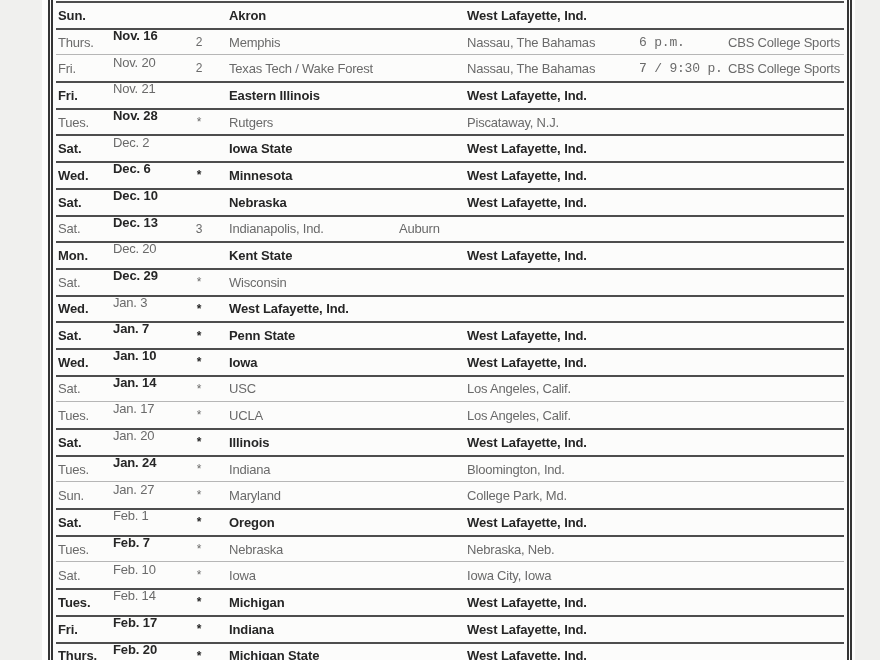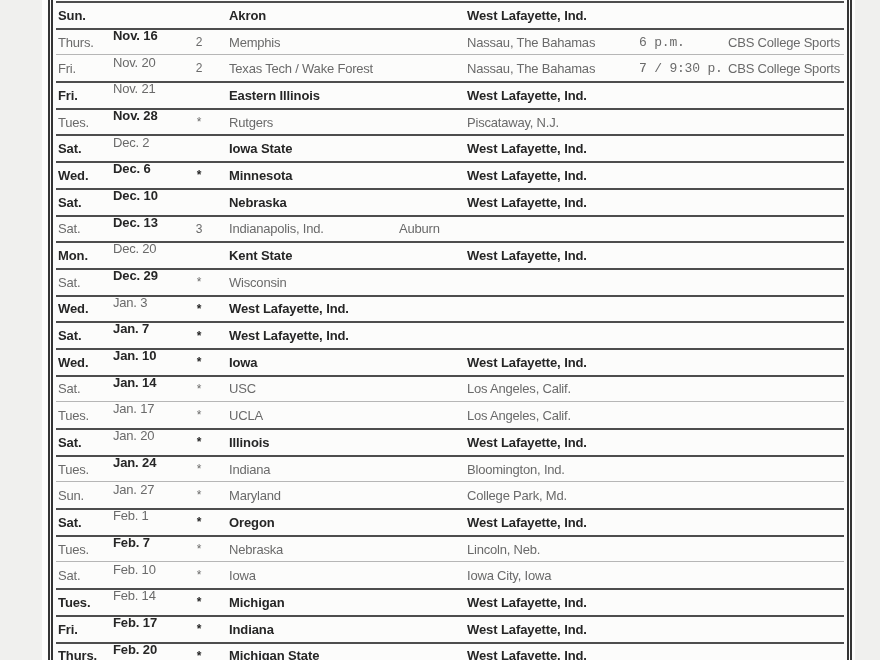--- a/index.html
+++ b/index.html
@@ -162,20 +162,21 @@
     <div class="cell c-date">Jan. 7</div>
     <div class="cell c-note">*</div>
     <div class="cell c-location">West Lafayette, Ind.</div>
     <div class="cell c-time"></div>
     <div class="cell c-tv"></div>
   </div>
         <div class="row home sep-dark">
     <div class="cell c-day">Sat.</div>
     <div class="cell c-date">Jan. 10</div>
     <div class="cell c-note">*</div>
+    <div class="cell c-opponent">Penn State</div>
     <div class="cell c-location">West Lafayette, Ind.</div>
     <div class="cell c-time"></div>
     <div class="cell c-tv"></div>
   </div>
         <div class="row home sep-dark">
     <div class="cell c-day">Wed.</div>
     <div class="cell c-date">Jan. 14</div>
     <div class="cell c-note">*</div>
     <div class="cell c-opponent">Iowa</div>
     <div class="cell c-location">West Lafayette, Ind.</div>
@@ -234,21 +235,21 @@
     <div class="cell c-opponent">Oregon</div>
     <div class="cell c-location">West Lafayette, Ind.</div>
     <div class="cell c-time"></div>
     <div class="cell c-tv"></div>
   </div>
         <div class="row away sep-dark">
     <div class="cell c-day">Tues.</div>
     <div class="cell c-date">Feb. 10</div>
     <div class="cell c-note">*</div>
     <div class="cell c-opponent">Nebraska</div>
-    <div class="cell c-location">Lincoln, Neb.</div>
+    <div class="cell c-location">Nebraska, Neb.</div>
     <div class="cell c-time"></div>
     <div class="cell c-tv"></div>
   </div>
         <div class="row away sep-light">
     <div class="cell c-day">Sat.</div>
     <div class="cell c-date">Feb. 14</div>
     <div class="cell c-note">*</div>
     <div class="cell c-opponent">Iowa</div>
     <div class="cell c-location">Iowa City, Iowa</div>
     <div class="cell c-time"></div>

